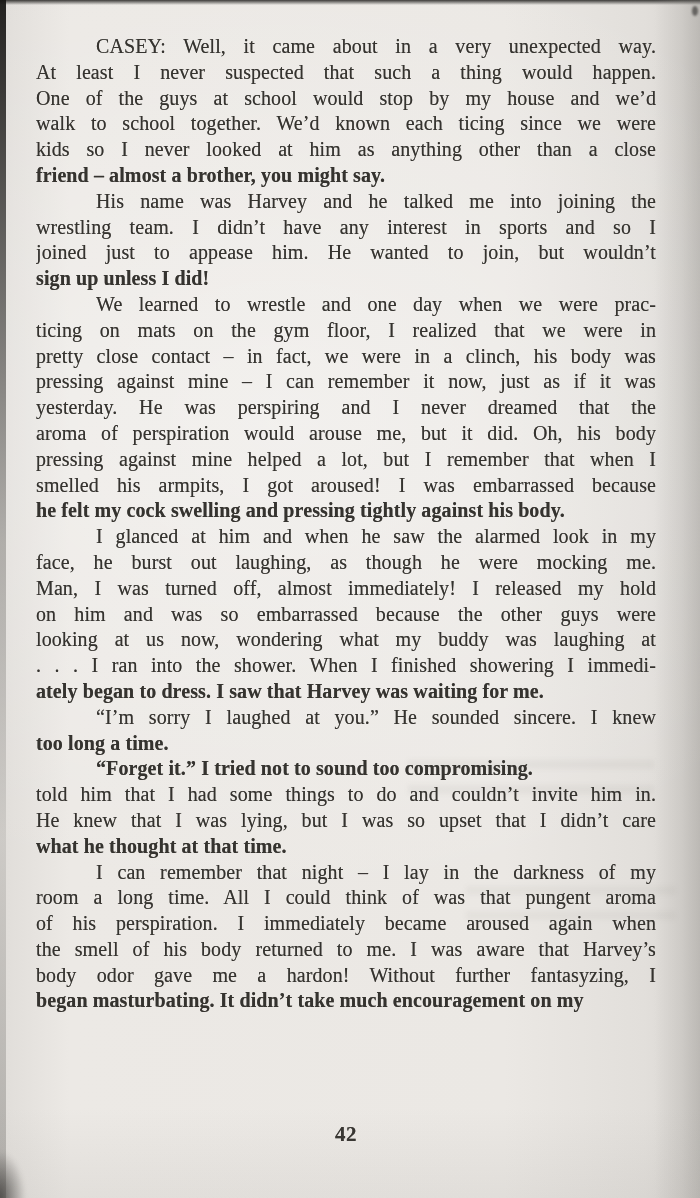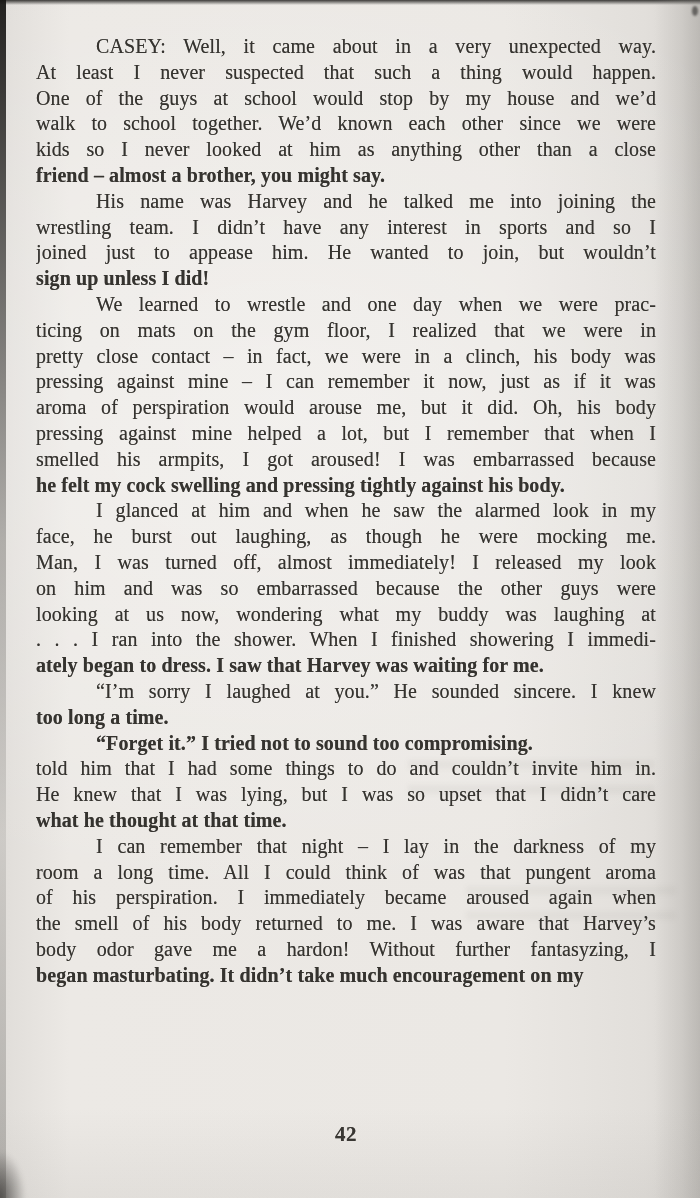--- a/index.html
+++ b/index.html
@@ -100,44 +100,45 @@
 
 <div class="page">
   <div class="ghost ghost-a"></div>
   <div class="ghost ghost-b"></div>
 
   <div class="text-block">
       <div class="paragraph">
         <div class="line first">CASEY: Well, it came about in a very unexpected way.</div>
         <div class="line">At least I never suspected that such a thing would happen.</div>
         <div class="line">One of the guys at school would stop by my house and we’d</div>
-        <div class="line">walk to school together. We’d known each other since we were</div>
+        <div class="line">walk to school together. We’d known each ticing since we were</div>
         <div class="line">kids so I never looked at him as anything other than a close</div>
         <div class="line last">friend – almost a brother, you might say.</div>
       </div>
       <div class="paragraph">
         <div class="line first">His name was Harvey and he talked me into joining the</div>
         <div class="line">wrestling team. I didn’t have any interest in sports and so I</div>
         <div class="line">joined just to appease him. He wanted to join, but wouldn’t</div>
         <div class="line last">sign up unless I did!</div>
       </div>
       <div class="paragraph">
         <div class="line first">We learned to wrestle and one day when we were prac-</div>
         <div class="line">ticing on mats on the gym floor, I realized that we were in</div>
         <div class="line">pretty close contact – in fact, we were in a clinch, his body was</div>
         <div class="line">pressing against mine – I can remember it now, just as if it was</div>
+        <div class="line">yesterday. He was perspiring and I never dreamed that the</div>
         <div class="line">aroma of perspiration would arouse me, but it did. Oh, his body</div>
         <div class="line">pressing against mine helped a lot, but I remember that when I</div>
         <div class="line">smelled his armpits, I got aroused! I was embarrassed because</div>
         <div class="line last">he felt my cock swelling and pressing tightly against his body.</div>
       </div>
       <div class="paragraph">
         <div class="line first">I glanced at him and when he saw the alarmed look in my</div>
         <div class="line">face, he burst out laughing, as though he were mocking me.</div>
-        <div class="line">Man, I was turned off, almost immediately! I released my look</div>
+        <div class="line">Man, I was turned off, almost immediately! I released my hold</div>
         <div class="line">on him and was so embarrassed because the other guys were</div>
         <div class="line">looking at us now, wondering what my buddy was laughing at</div>
         <div class="line">. . . I ran into the shower. When I finished showering I immedi-</div>
         <div class="line last">ately began to dress. I saw that Harvey was waiting for me.</div>
       </div>
       <div class="paragraph">
         <div class="line first">“I’m sorry I laughed at you.” He sounded sincere. I knew</div>
         <div class="line last">too long a time.</div>
       </div>
       <div class="paragraph">

